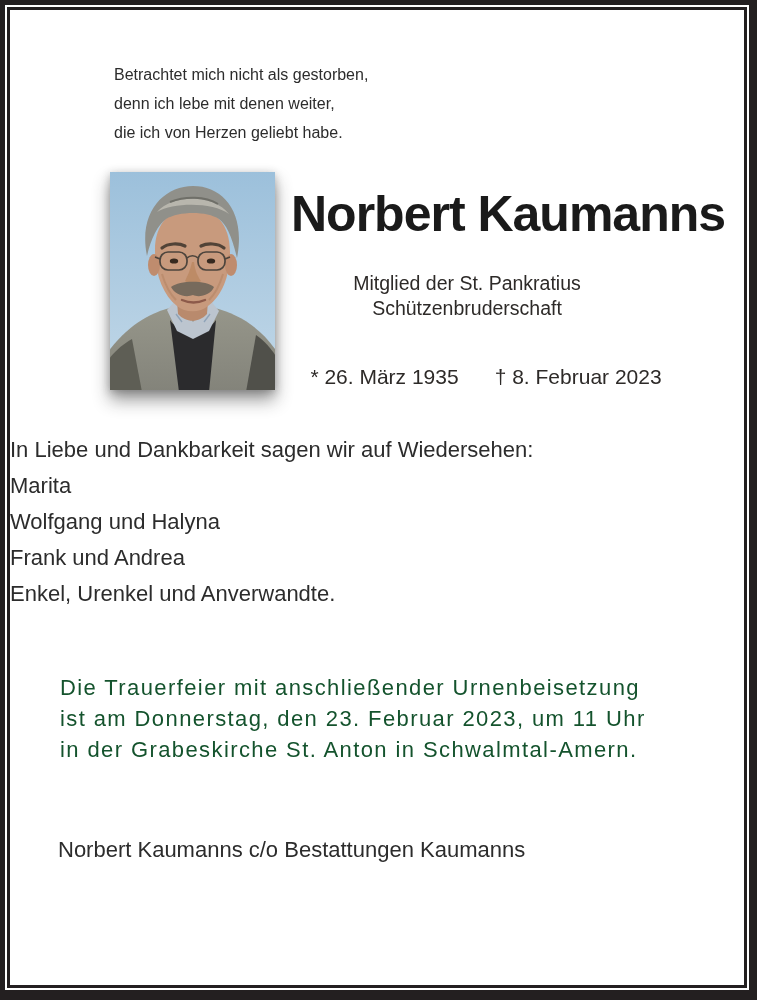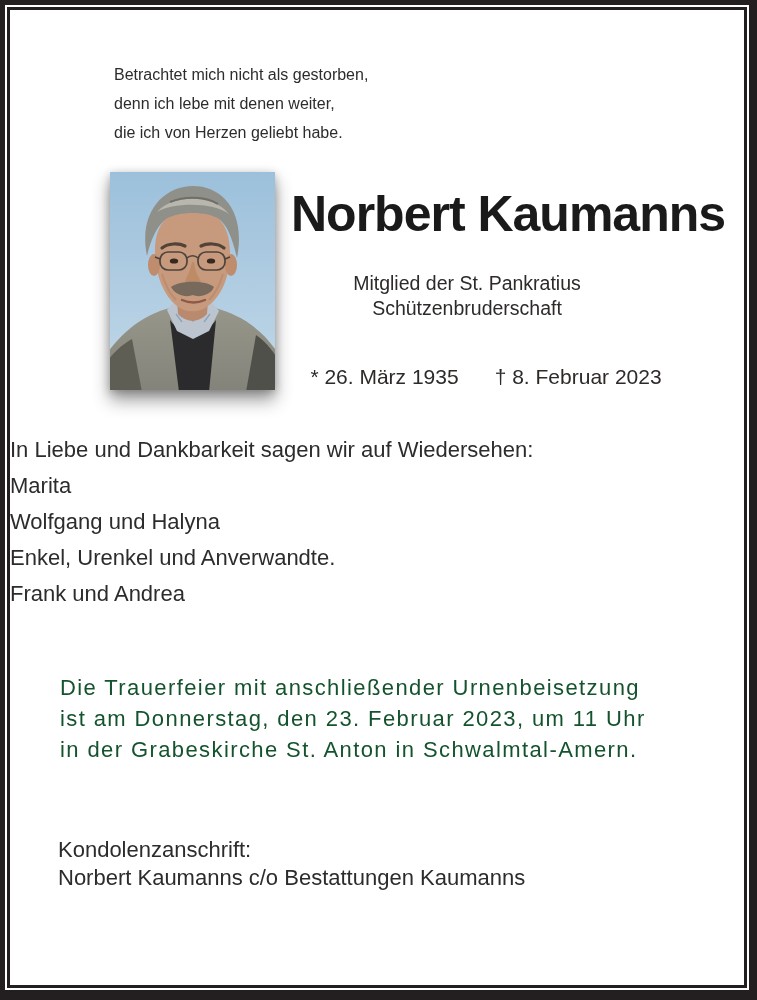--- a/index.html
+++ b/index.html
@@ -135,28 +135,27 @@
   </div>
 
   <div class="abs dates">
     <span class="birth">* 26. März 1935</span><span class="death">† 8. Februar 2023</span>
   </div>
 
   <div class="abs farewell">
     <div class="line">In Liebe und Dankbarkeit sagen wir auf Wiedersehen:</div>
     <div class="line">Marita</div>
     <div class="line">Wolfgang und Halyna</div>
+    <div class="line">Frank und Andrea</div>
     <div class="line">Enkel, Urenkel und Anverwandte.</div>
-    <div class="line">Frank und Andrea</div>
   </div>
 
   <div class="abs funeral">
     <div>Die Trauerfeier mit anschließender Urnenbeisetzung</div>
     <div>ist am Donnerstag, den 23. Februar 2023, um 11 Uhr</div>
     <div>in der Grabeskirche St. Anton in Schwalmtal-Amern.</div>
   </div>
 
   <div class="abs condolence">
-    <div>Kondolenzanschrift:</div>
     <div>Norbert Kaumanns c/o Bestattungen Kaumanns</div>
   </div>
 
 </div>
 
 </body></html>

